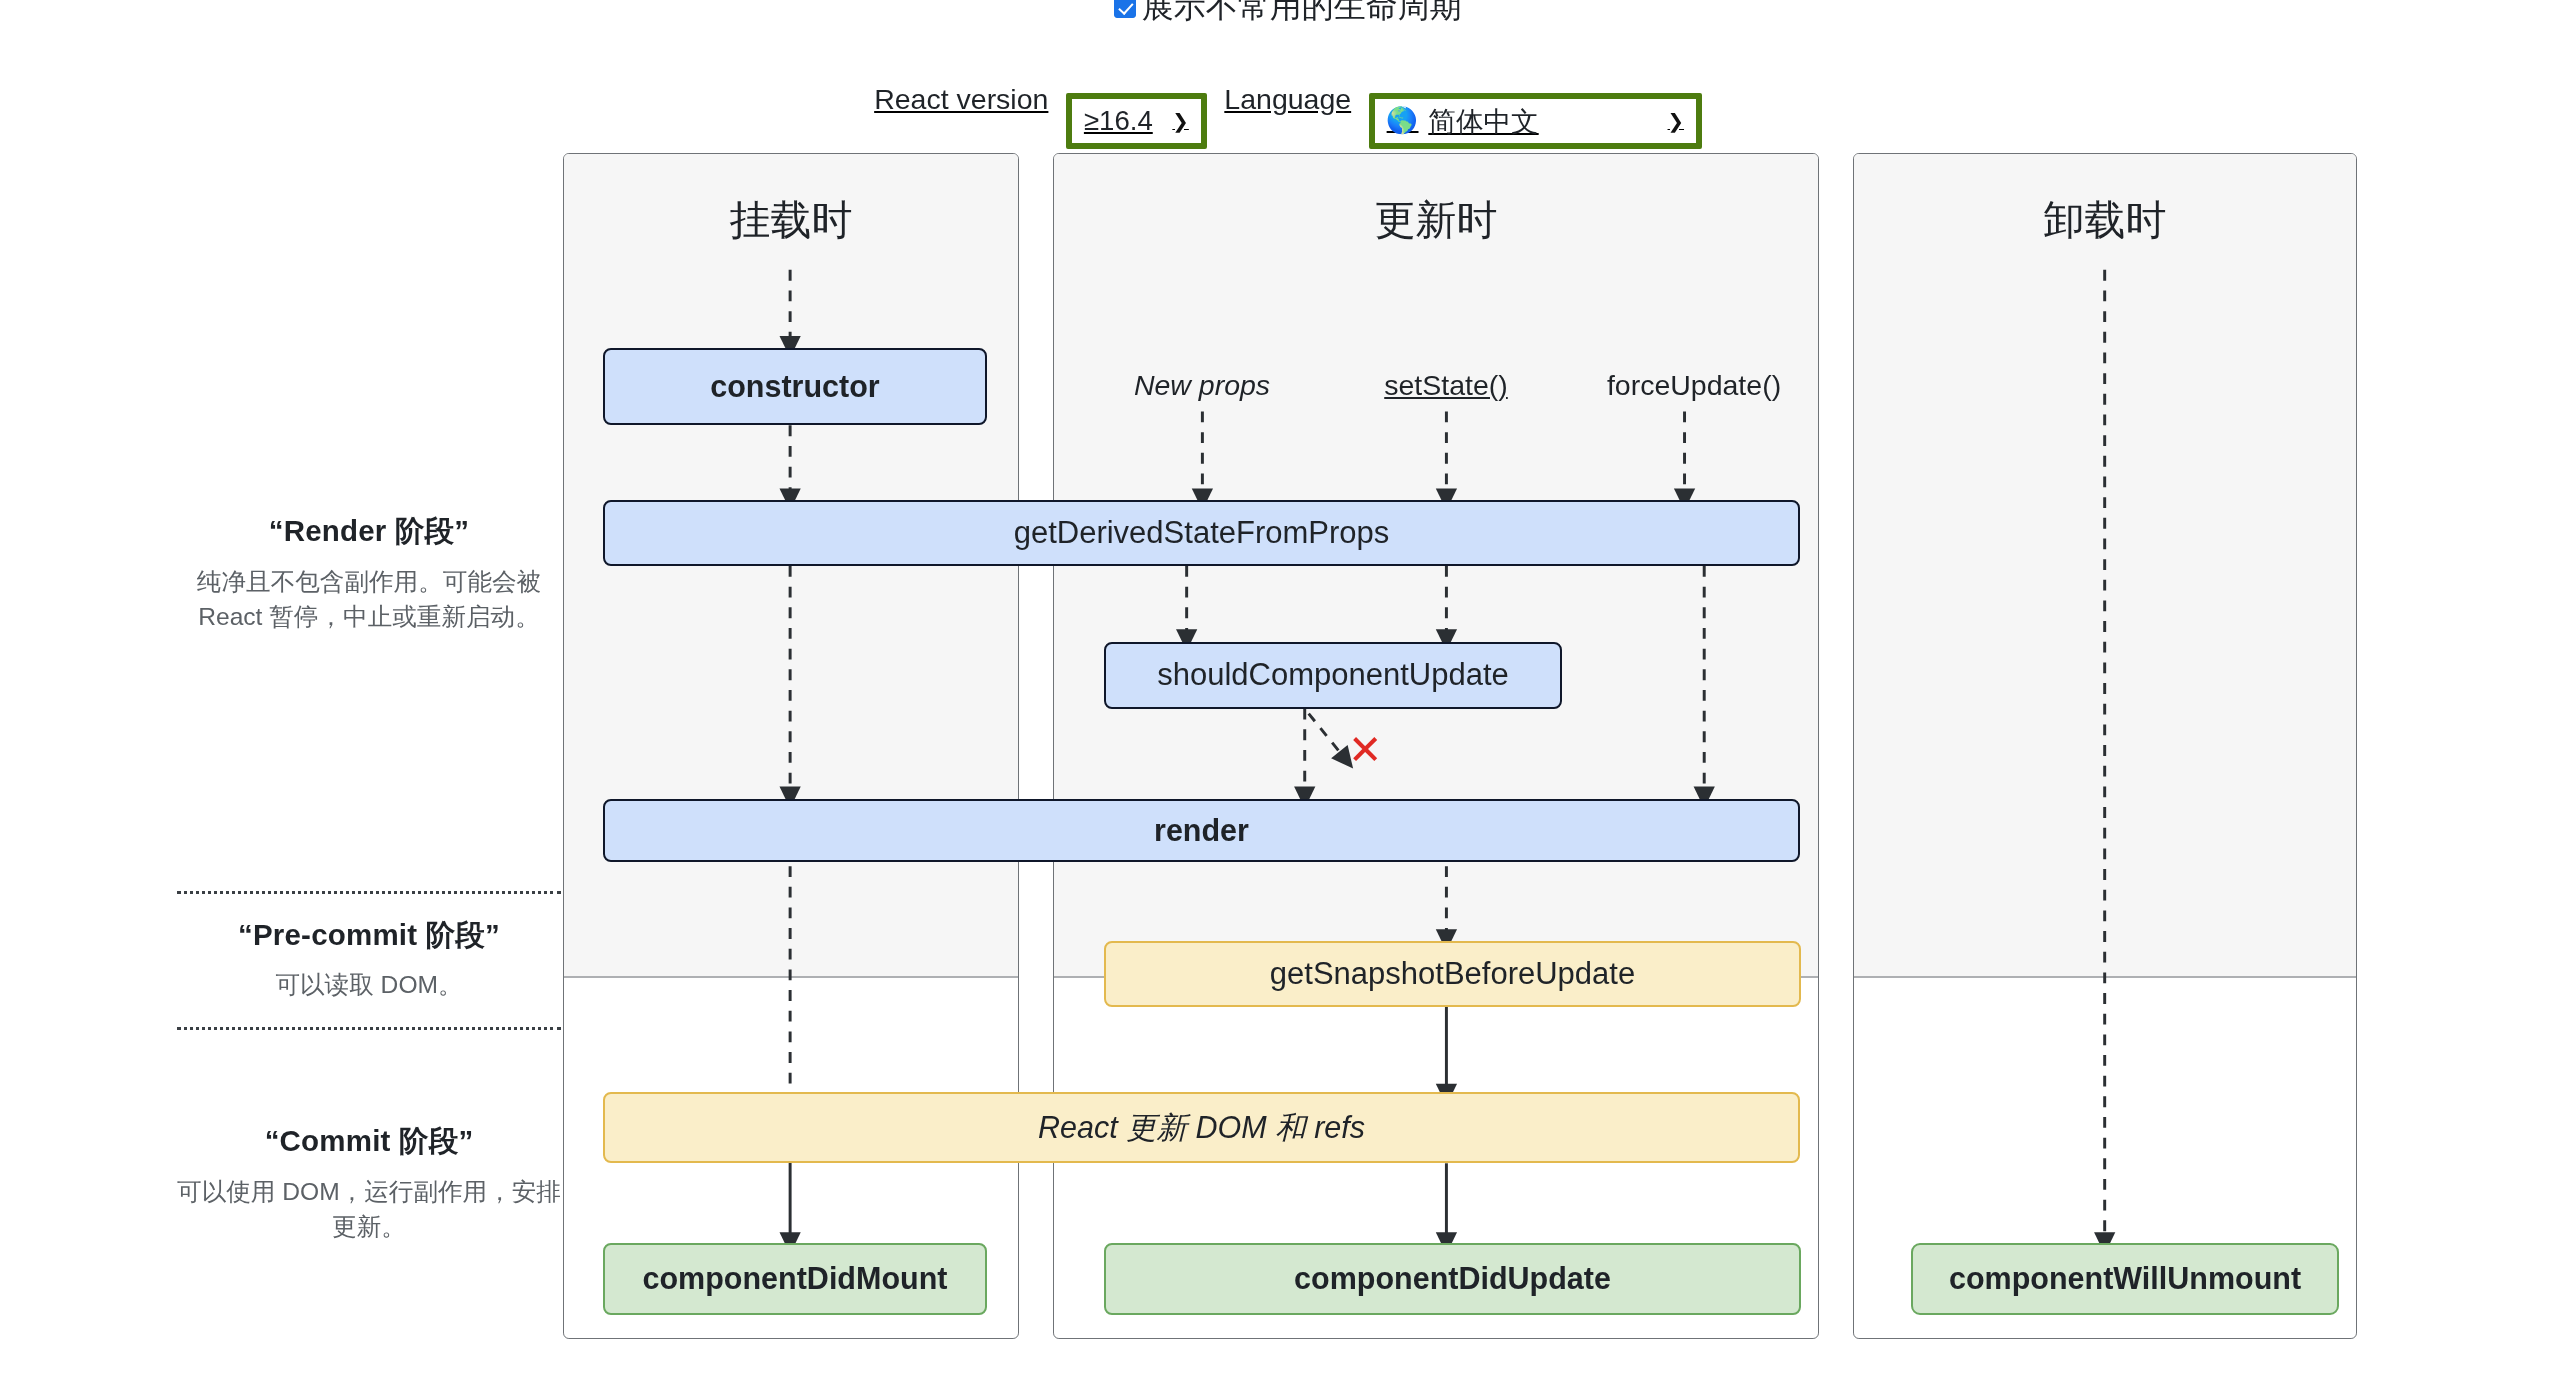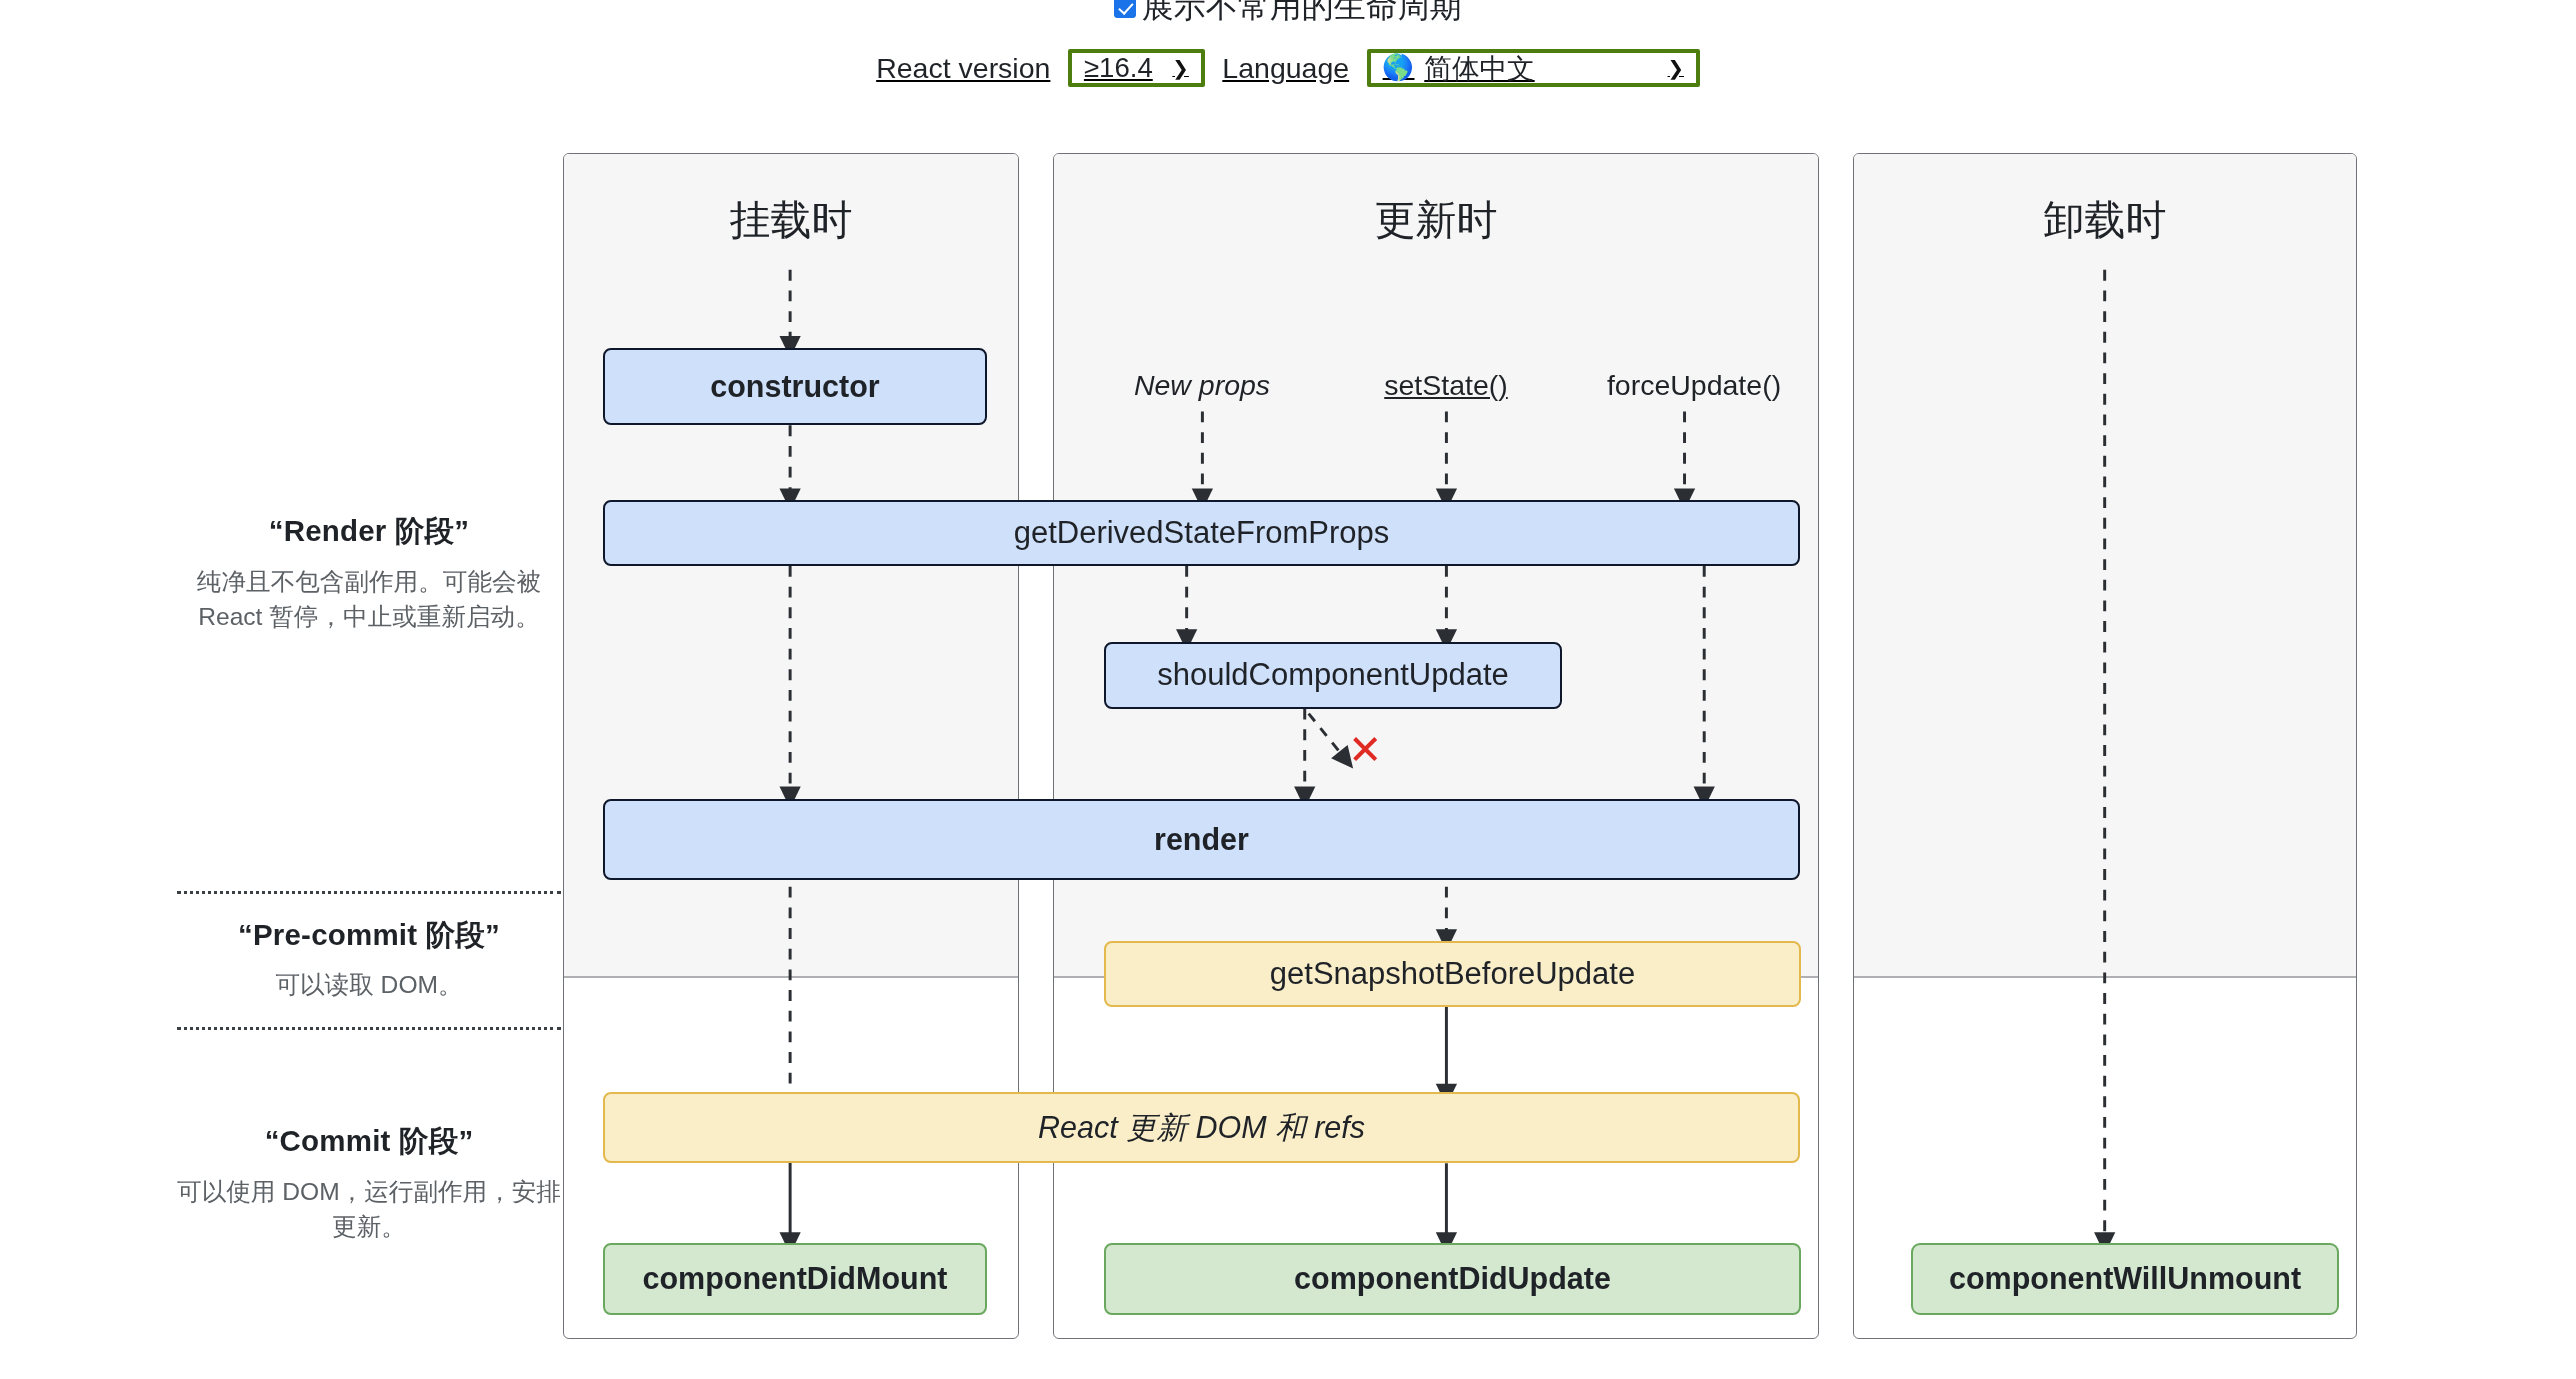--- a/index.html
+++ b/index.html
@@ -28,23 +28,23 @@
     border-width: 0 2.6px 2.6px 0; transform: rotate(42deg);
   }
   .cb-label { font-size: 32px; color: #1f2328; line-height: 33px; white-space: nowrap; }
 
   .select-row {
     position: absolute; left: 0; top: 49px; width: 2576px;
     display: flex; justify-content: center; align-items: center; gap: 17.7px; text-decoration: underline;
   }
   .ctrl-label { font-size: 28.5px; color: #1f2328; }
   .select {
-    border: 4px solid #4d7c0f; background: #fff; border-radius: 2px;
-    height: 38px; display: flex; align-items: center; gap: 9.8px;
-    padding: 0 11.8px 0 11.8px; font-size: 27.6px; color: #1f2328; cursor: pointer;
+    border: 6px solid #4d7c0f; background: #fff; border-radius: 2px;
+    height: 56px; display: flex; align-items: center; gap: 9.8px;
+    padding: 0 11.8px 0 11.8px; font-size: 27.6px; color: #1f2328; cursor: pointer; margin-top: 44px;
   }
   .select .caret {
     font-size: 19.7px; color: #111; margin-left: auto; padding-left: 9.8px;
   }
   .select.lang { width: 333px; }
   .globe { font-size: 25.6px; line-height: 1; }
 
   
   .legend { position: absolute; left: 177px; width: 384px; text-align: center; }
   .legend-title {
@@ -201,21 +201,21 @@
   </div>
 
   <div class="node blue" style="left:603px; top:500px; width:1197px; height:66px;">
     <span class="t-normal">getDerivedStateFromProps</span>
   </div>
 
   <div class="node blue" style="left:1104px; top:642px; width:458px; height:67px;">
     <span class="t-normal">shouldComponentUpdate</span>
   </div>
 
-  <div class="node blue" style="left:603px; top:799px; width:1197px; height:81px;">
+  <div class="node blue" style="left:603px; top:799px; width:1197px; height:63px;">
     <span class="t-bold">render</span>
   </div>
 
   <div class="node yellow" style="left:1104px; top:941px; width:697px; height:66px;">
     <span class="t-normal">getSnapshotBeforeUpdate</span>
   </div>
 
   <div class="node yellow" style="left:603px; top:1092px; width:1197px; height:71px;">
     <span class="t-italic">React 更新 DOM 和 refs</span>
   </div>

